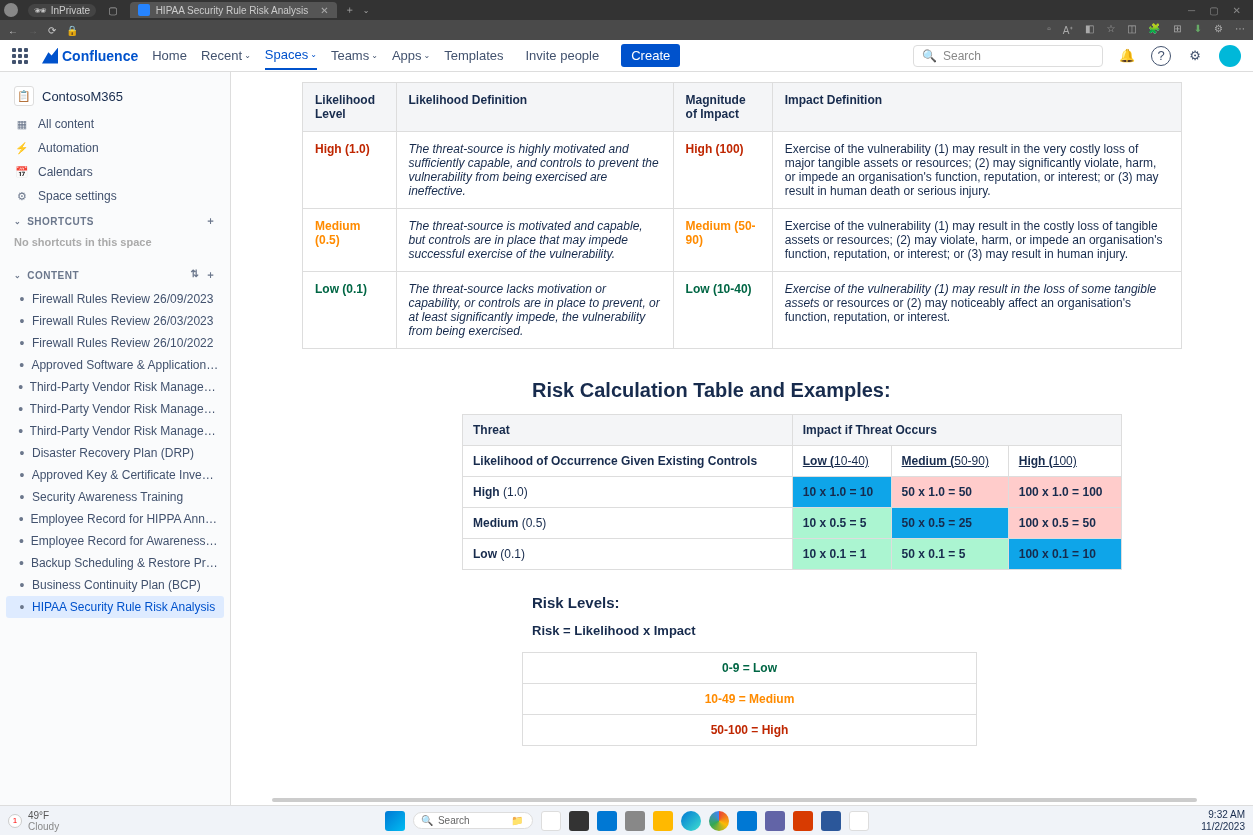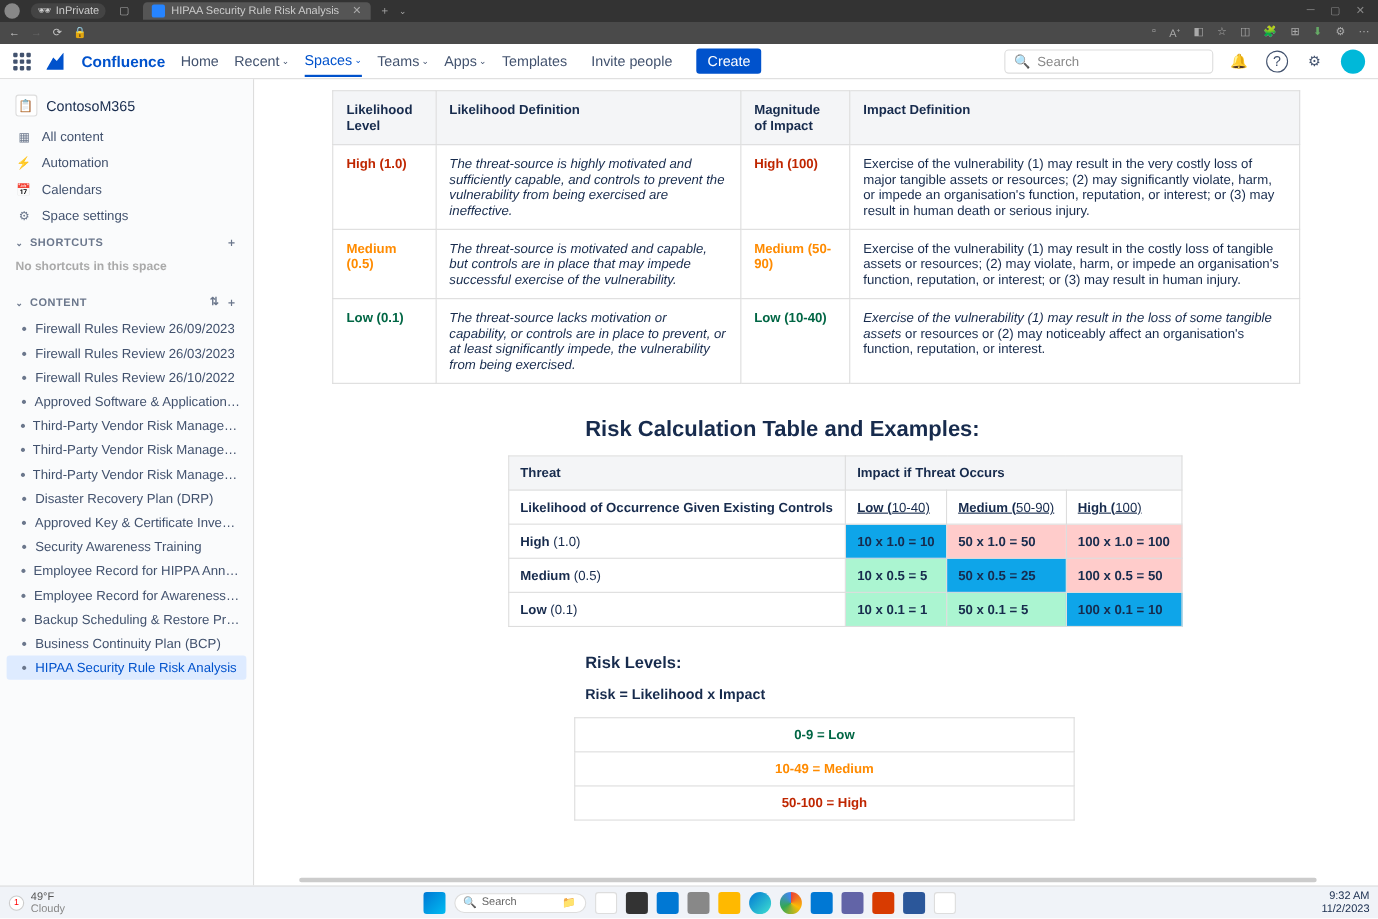--- a/index.html
+++ b/index.html
@@ -17,21 +17,21 @@
 .browser-addr { background: #4a4a4a; height: 20px; display: flex; align-items: center; padding: 0 8px; color: #ccc; font-size: 10px; gap: 10px; }
 .browser-addr .url-bar { flex: 1; display: flex; align-items: center; gap: 6px; }
 .browser-addr .url-text { color: #ccc; }
 .browser-addr .url-text .domain { color: #fff; }
 .browser-addr .right-icons { display: flex; gap: 12px; color: #aaa; }
 
 
 .conf-header { height: 32px; border-bottom: 1px solid #ddd; display: flex; align-items: center; padding: 0 12px; gap: 14px; font-size: 13px; color: #42526E; background: #fff;}
 .conf-header .apps-icon { width: 16px; height: 16px; display: grid; grid-template-columns: repeat(3,4px); grid-template-rows: repeat(3,4px); gap: 2px; }
 .conf-header .apps-icon span { background: #42526E; border-radius: 1px; }
-.conf-header .logo { color: #0052CC; font-weight: 600; font-size: 14px; display: flex; align-items: center; gap: 16px;}
+.conf-header .logo { color: #0052CC; font-weight: 600; font-size: 14px; display: flex; align-items: center; gap: 4px;}
 .conf-header .logo-icon { width: 16px; height: 16px; background: #0052CC; clip-path: polygon(0 100%, 40% 30%, 60% 50%, 100% 0, 100% 100%); }
 .conf-header .nav-item { cursor: pointer; display: flex; align-items: center; gap: 2px; padding: 6px 0; }
 .conf-header .nav-item.active { color: #0052CC; border-bottom: 2px solid #0052CC; }
 .conf-header .chevron { font-size: 8px; }
 .conf-header .invite { color: #42526E; padding: 4px 8px; }
 .conf-header .create-btn { background: #0052CC; color: #fff; padding: 4px 10px; border-radius: 3px; }
 .conf-header .search-box { margin-left: auto; width: 190px; border: 1px solid #ddd; border-radius: 4px; padding: 3px 8px; display: flex; align-items: center; gap: 6px; color: #888; font-size: 12px; }
 .conf-header .hdr-icon { width: 20px; height: 20px; display: flex; align-items: center; justify-content: center; color: #42526E; border-radius: 50%;}
 .conf-header .avatar { width: 22px; height: 22px; border-radius: 50%; background: #00B8D9; color: #fff; display: flex; align-items: center; justify-content: center; font-size: 10px; }
 
@@ -62,21 +62,21 @@
 
 table.def { width: 100%; border-collapse: collapse; font-size: 12px; }
 table.def th, table.def td { border: 1px solid #ddd; padding: 10px 12px; vertical-align: top; text-align: left; }
 table.def th { background: #f4f5f7; font-weight: 600; }
 .italic { font-style: italic; }
 .c-high { color: #BF2600; font-weight: 600; }
 .c-med { color: #FF8B00; font-weight: 600; }
 .c-low { color: #006644; font-weight: 600; }
 
 
-table.calc { width: 613px; margin-left: 160px; border-collapse: collapse; font-size: 12px; padding-left: 32px; }
+table.calc { width: 660px; margin-left: 160px; border-collapse: collapse; font-size: 12px; padding-left: 32px; }
 table.calc th, table.calc td { border: 1px solid #ddd; padding: 8px 10px; text-align: left; }
 table.calc th { background: #f4f5f7; font-weight: 600; }
 .u { text-decoration: underline; }
 .bg-red { background: #FFCCCB; }
 .bg-yellow { background: #0ea5e9; }
 .bg-green { background: #ABF5D1; }
 .bold { font-weight: 600; }
 .normal { font-weight: 400; }
 
 

